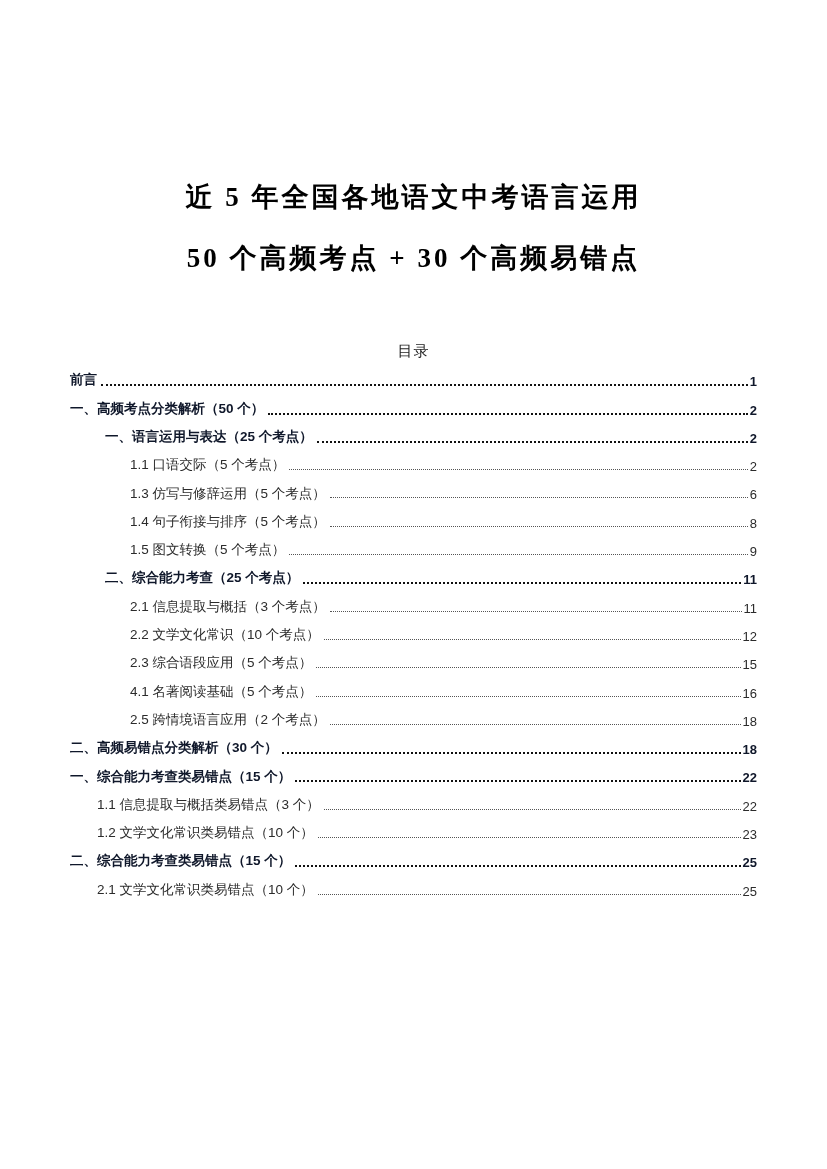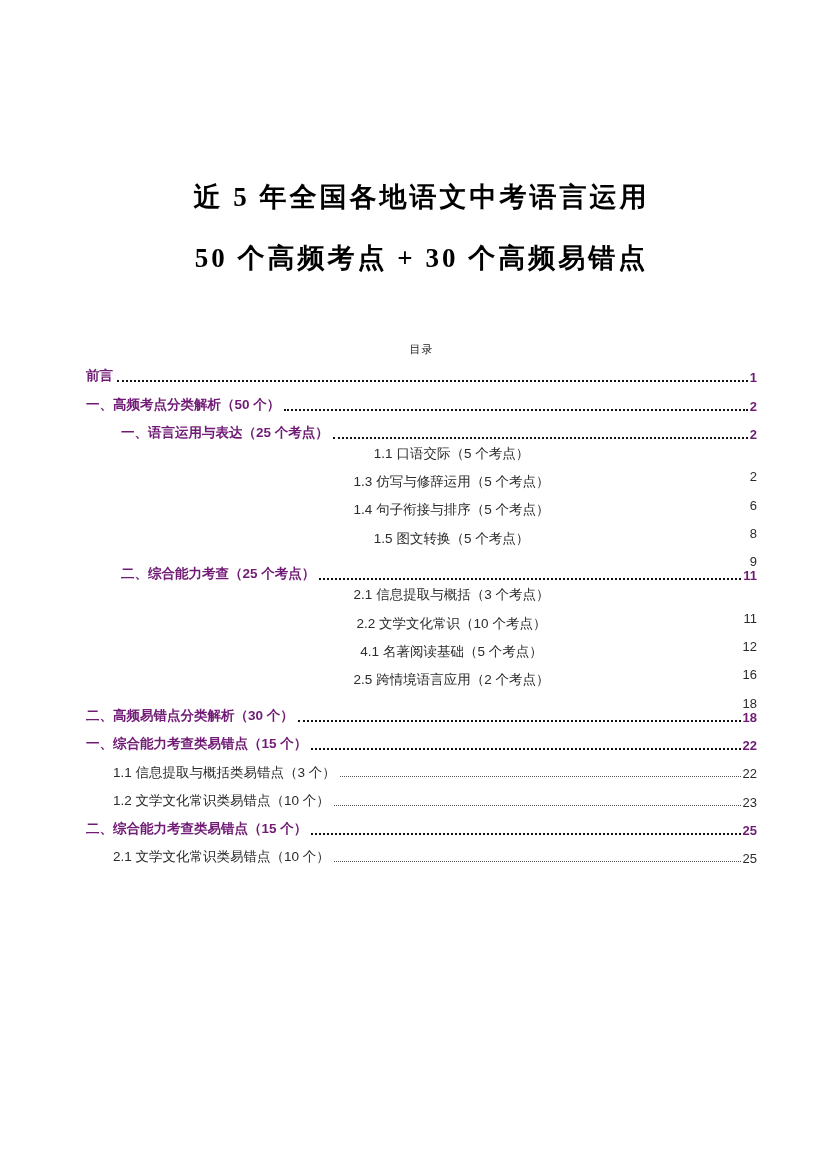--- a/index.html
+++ b/index.html
@@ -9,41 +9,40 @@
     background: #ffffff;
     font-family: "Liberation Sans", "DejaVu Sans", sans-serif;
     color: #1a1a1a;
     overflow: hidden;
   }
   .page {
     position: relative;
     width: 827px;
     height: 1132px;
     background: #ffffff;
-    padding-left: 16px;
   }
   .doc-title {
     padding-top: 184px;
     text-align: center;
   }
   .title-line {
     font-family: "Liberation Serif", "DejaVu Serif", serif;
     font-weight: 700;
     font-size: 27px;
     line-height: 1;
     letter-spacing: 3px;
     color: #000;
   }
   .title-line + .title-line {
     margin-top: 34px;
   }
   .toc-heading {
     margin-top: 70px;
     text-align: center;
-    font-size: 11px;
+    font-size: 15px;
     font-weight: 400;
     color: #222;
     letter-spacing: 1px;
   }
   .toc-list {
     margin: 5px 70px 0 70px;
   }
   .toc-row {
     display: flex;
     align-items: center;
@@ -63,28 +62,28 @@
     margin: 0 2px 9px 4px;
     border-bottom: 1.6px dotted #555;
   }
   .toc-page {
     white-space: nowrap;
     line-height: 1;
     font-size: 13px;
     align-self: flex-end;
     margin-bottom: 6px;
   }
-  .toc-row.bold { color: #701a75; }
+  .toc-row.bold { color: #0f172a; }
   .toc-row.bold .toc-label { font-weight: 700; }
   .toc-row.bold .toc-page { font-weight: 700; }
   .toc-row.bold .toc-leader { border-bottom: 2px dotted #111; margin-bottom: 8px; }
   
   .lvl0 { padding-left: 0; }
   .lvl1 { padding-left: 35px; }
-  .lvl2 { padding-left: 60px; flex-direction: column; }
+  .lvl2 { padding-left: 60px; }
   .lvl3 { padding-left: 27px; text-align: right; }
 </style>
 </head>
 <body>
 
 <div class="page">
 
   <div class="doc-title">
     <div class="title-line">近 5 年全国各地语文中考语言运用</div>
     <div class="title-line">50 个高频考点 + 30 个高频易错点</div>
@@ -137,20 +136,25 @@
         <span class="toc-label">2.1 信息提取与概括（3 个考点）</span>
         <span class="toc-leader"></span>
         <span class="toc-page">11</span>
       </div>
       <div class="toc-row lvl2">
         <span class="toc-label">2.2 文学文化常识（10 个考点）</span>
         <span class="toc-leader"></span>
         <span class="toc-page">12</span>
       </div>
       <div class="toc-row lvl2">
+        <span class="toc-label">2.3 综合语段应用（5 个考点）</span>
+        <span class="toc-leader"></span>
+        <span class="toc-page">15</span>
+      </div>
+      <div class="toc-row lvl2">
         <span class="toc-label">4.1 名著阅读基础（5 个考点）</span>
         <span class="toc-leader"></span>
         <span class="toc-page">16</span>
       </div>
       <div class="toc-row lvl2">
         <span class="toc-label">2.5 跨情境语言应用（2 个考点）</span>
         <span class="toc-leader"></span>
         <span class="toc-page">18</span>
       </div>
       <div class="toc-row lvl0 bold">

